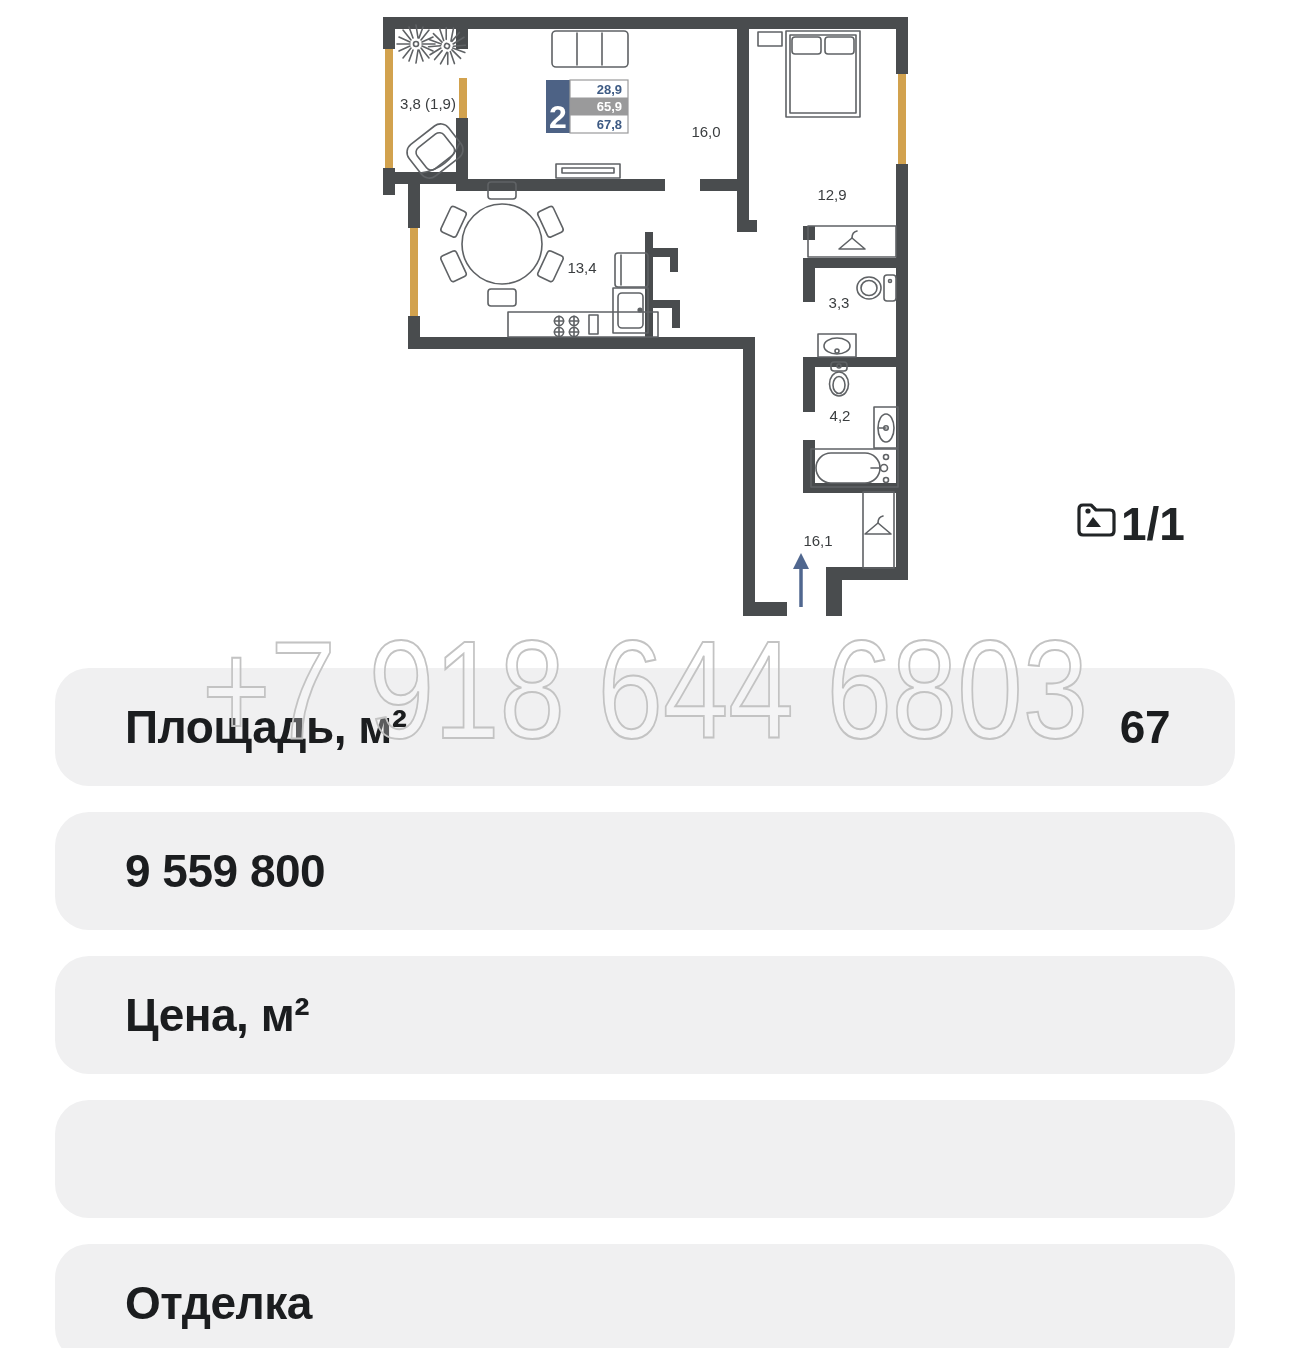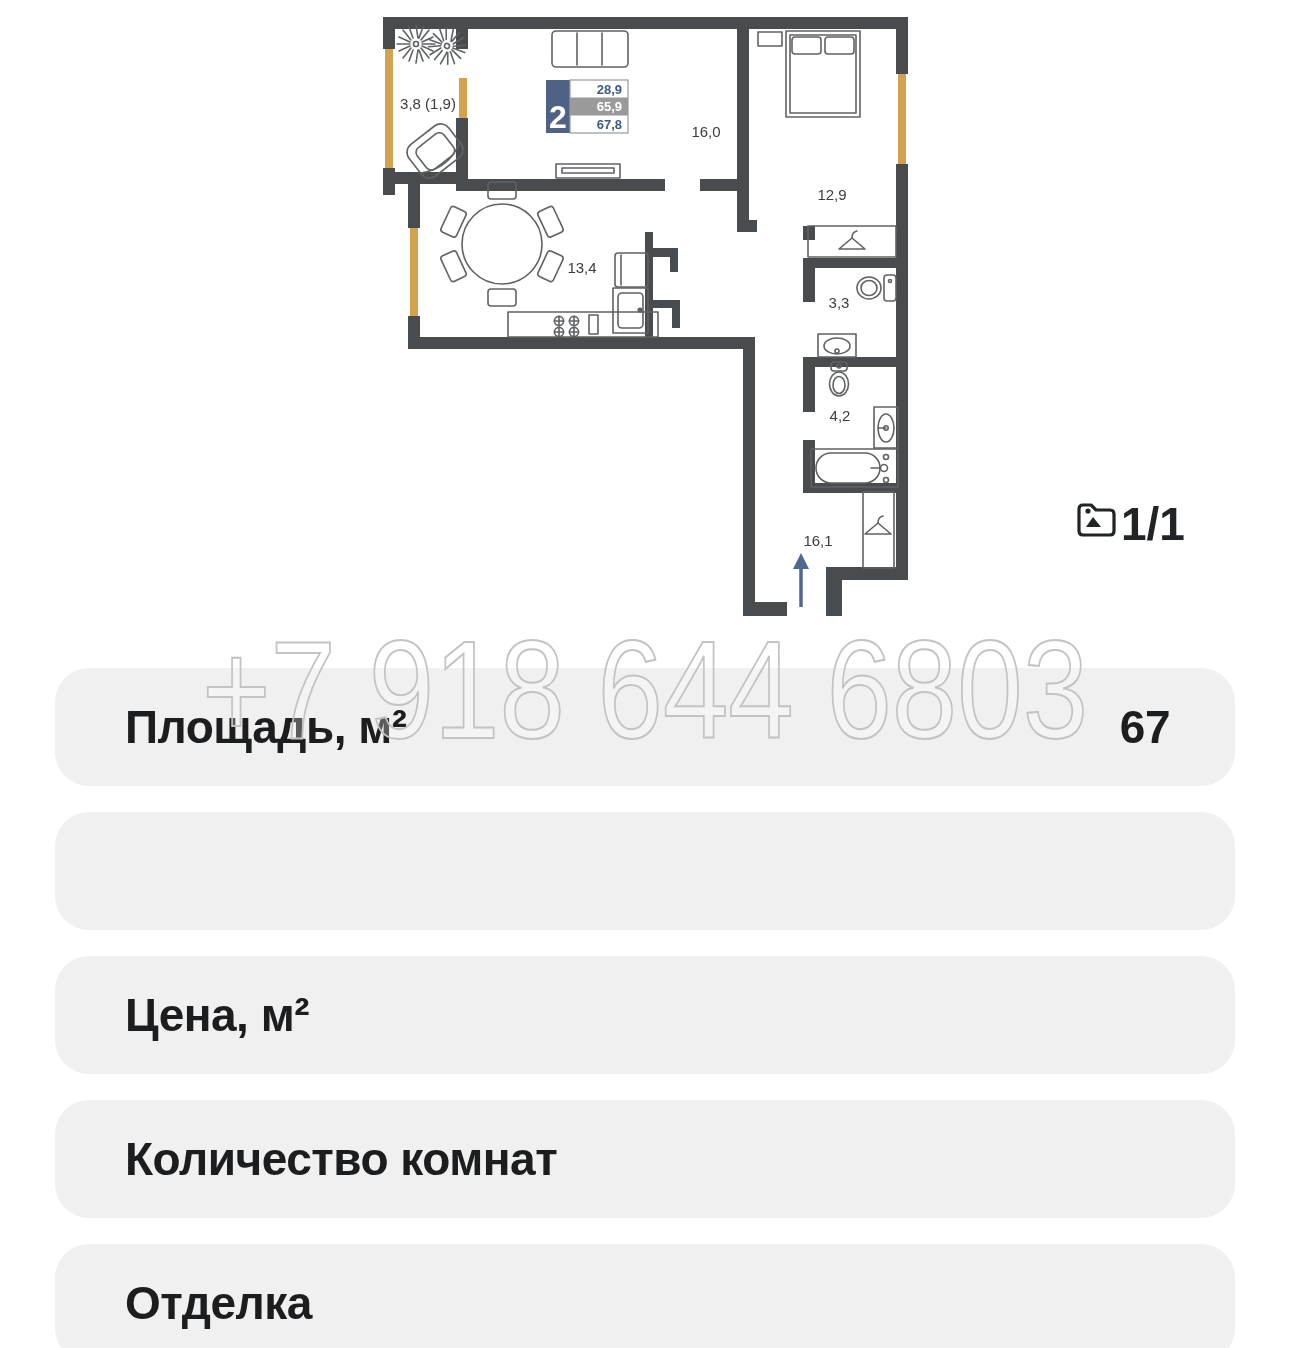--- a/index.html
+++ b/index.html
@@ -242,23 +242,23 @@
 </div>
 
 <div class="watermark">+7 918 644 6803</div>
 
 <div class="details">
   <div class="row">
     <span class="label">Площадь, м²</span>
     <span class="value">67</span>
   </div>
   <div class="row">
+    <span class="value">9 559 800</span>
   </div>
   <div class="row">
     <span class="label">Цена, м²</span>
   </div>
   <div class="row">
-    <span class="label">Количество комнат</span>
   </div>
   <div class="row">
     <span class="label">Отделка</span>
   </div>
 </div>
 
 </body></html>

